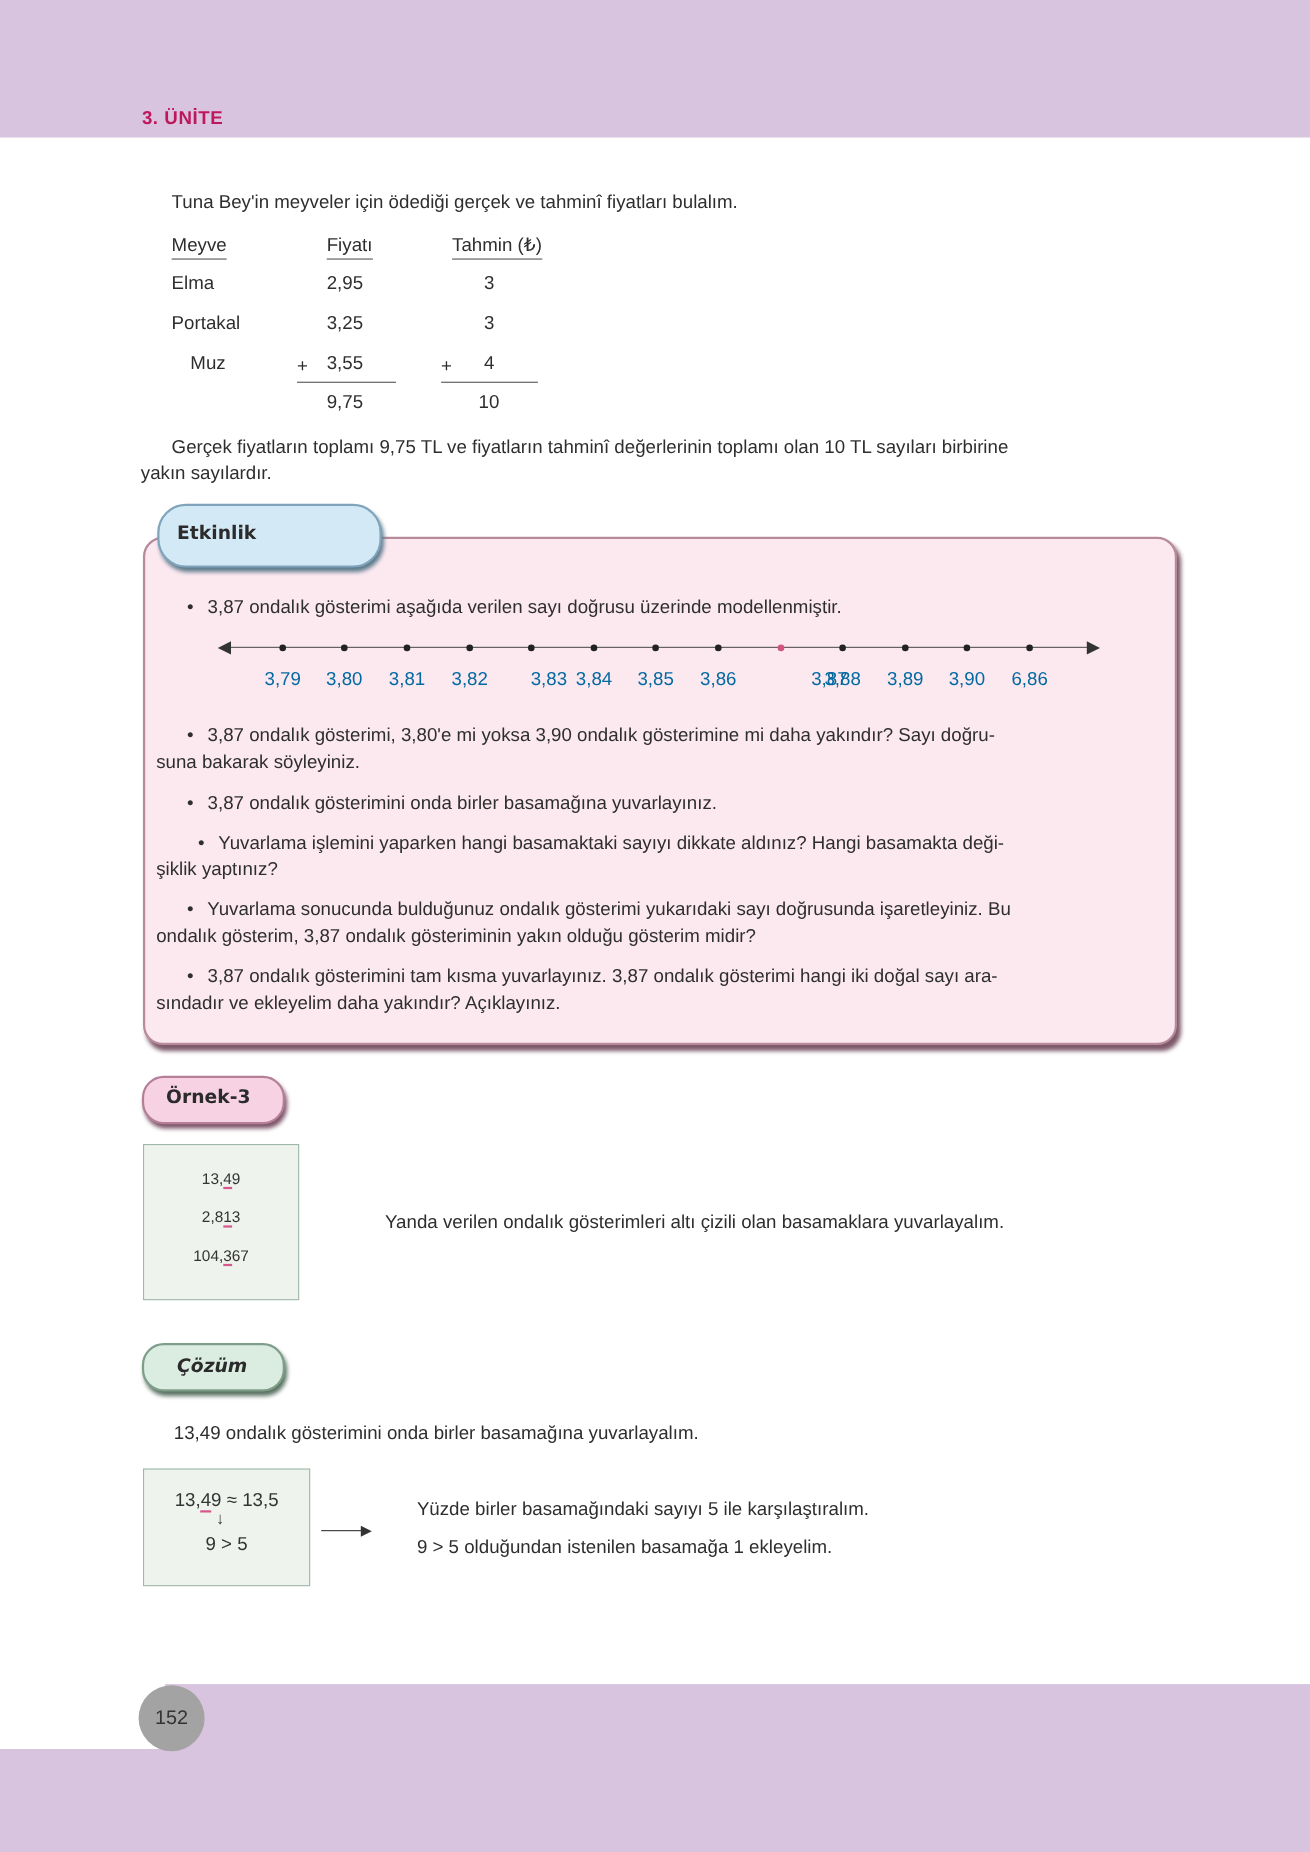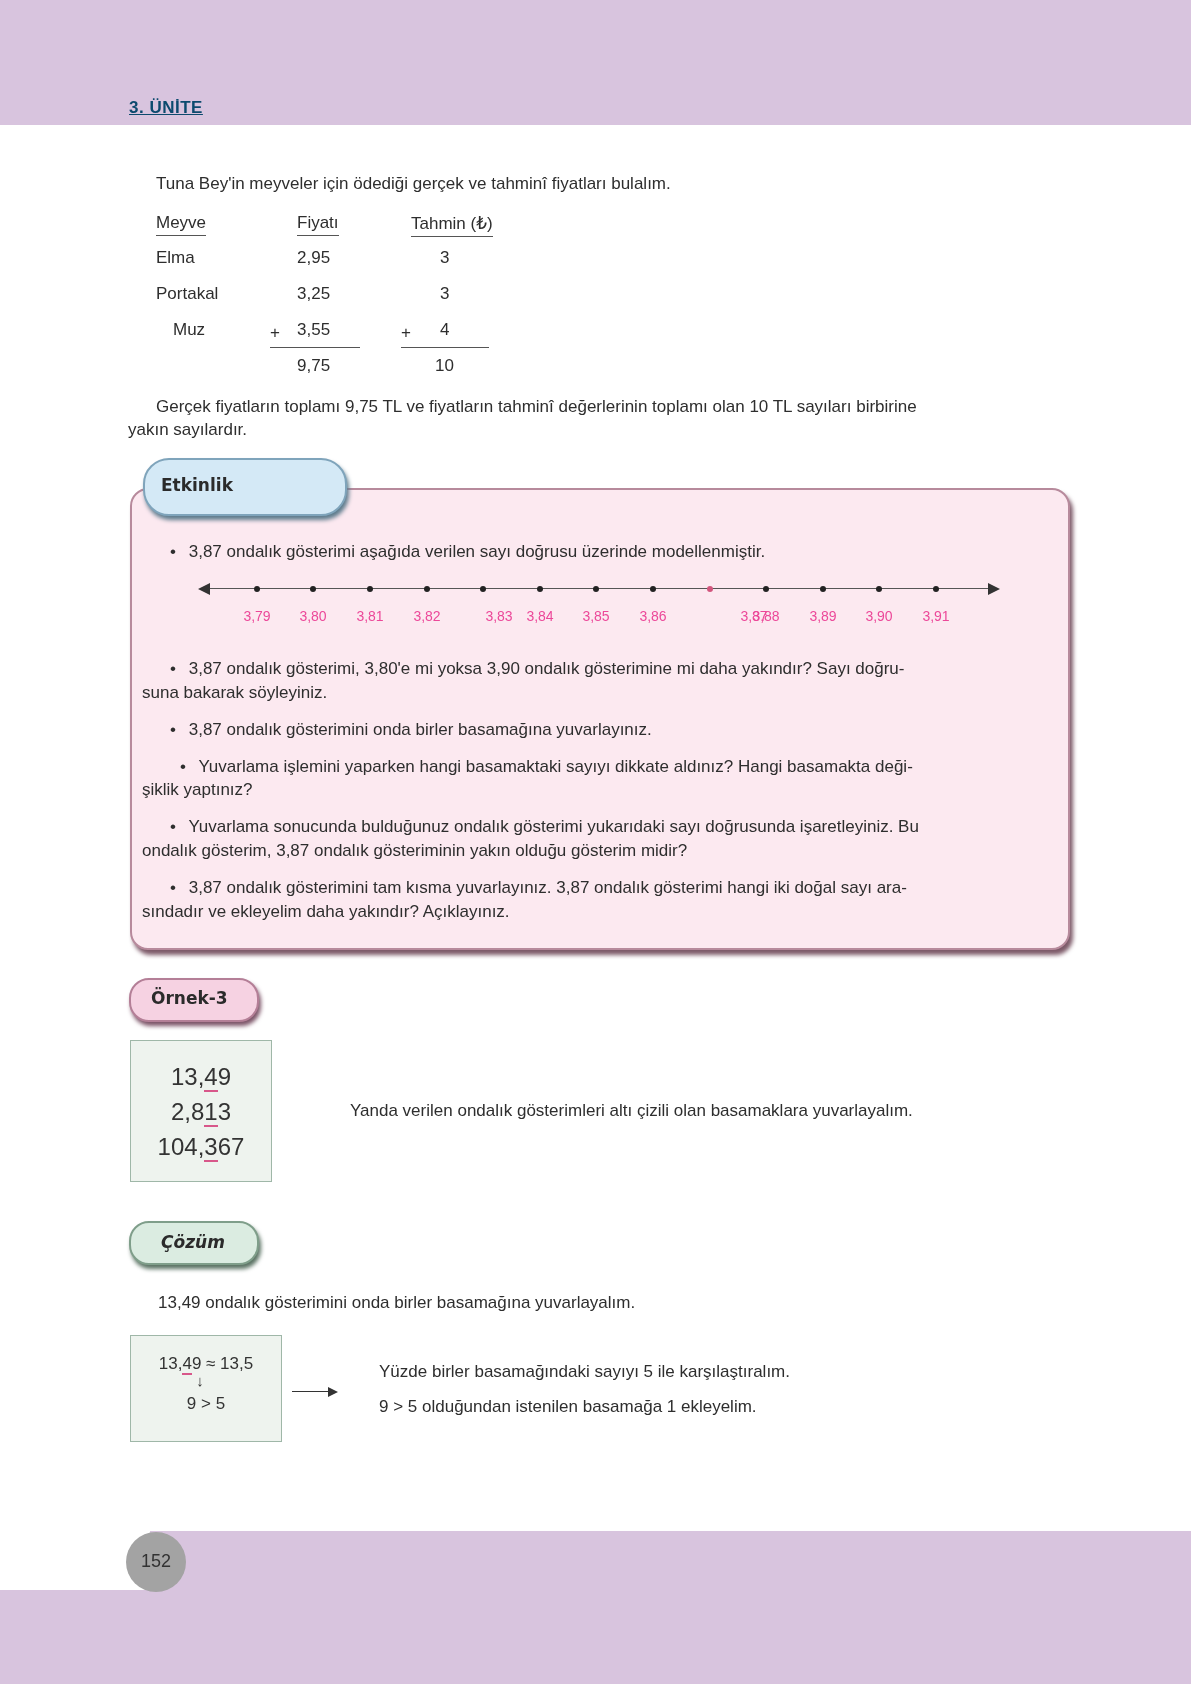--- a/index.html
+++ b/index.html
@@ -8,21 +8,21 @@
       background: #ffffff;
       font-family: "Liberation Sans", "DejaVu Sans", sans-serif;
       color: #2a2a2a;
     }
     .top-band {
       position: absolute; left: 0; top: 0; width: 1191px; height: 125px;
       background: #d8c4de;
     }
     .unit-label {
       position: absolute; left: 129px; top: 98px;
-      font-size: 17px; font-weight: bold; color: #0c4a6e; letter-spacing: 0.5px; text-decoration: underline;
+      font-size: 17px; font-weight: bold; color: #be185d; letter-spacing: 0.5px;
     }
     .txt { position: absolute; font-size: 17px; line-height: 22px; color: #2e2e2e; white-space: nowrap; }
 
     
     .ptable { position: absolute; left: 156px; top: 213px; font-size: 17px; color: #2e2e2e; }
     .pcell { position: absolute; white-space: nowrap; }
     .uline { border-bottom: 1.5px solid #555; padding-bottom: 2px; }
     .sumline { position: absolute; height: 0; border-top: 1.5px solid #555; }
 
     
@@ -42,32 +42,32 @@
     }
     .bullet { display: inline-block; width: 22px; text-align: center; }
 
     
     .nline { position: absolute; left: 198px; top: 580px; width: 802px; height: 30px; }
     .nline-axis { position: absolute; left: 8px; right: 8px; top: 8px; height: 0; border-top: 1.5px solid #555; }
     .arrow-l { position: absolute; left: 0; top: 3px; width: 0; height: 0; border-top: 6px solid transparent; border-bottom: 6px solid transparent; border-right: 12px solid #333; }
     .arrow-r { position: absolute; right: 0; top: 3px; width: 0; height: 0; border-top: 6px solid transparent; border-bottom: 6px solid transparent; border-left: 12px solid #333; }
     .tick-dot { position: absolute; top: 6px; width: 6px; height: 6px; border-radius: 50%; background: #222; margin-left: -3px; }
     .tick-dot.hl { background: #d2557d; }
-    .tick-label { position: absolute; top: 28px; font-size: 14px; color: #ec4899; transform: translateX(-50%); }
+    .tick-label { position: absolute; top: 28px; font-size: 17px; color: #0369a1; transform: translateX(-50%); }
 
     
     .ornek-tab {
       position: absolute; left: 129px; top: 978px; width: 126px; height: 40px;
       background: #f6d2e2; border: 2px solid #b47f97; border-radius: 20px;
       box-shadow: 2px 4px 4px #7c5468;
     }
     .ornek-label { position: absolute; left: 20px; top: 8px; font-family: "DejaVu Sans", sans-serif; font-size: 17px; font-weight: bold; color: #2b2b2b; }
 
     .gbox { position: absolute; background: #eef3ee; border: 1.5px solid #9fb7a8; }
-    .ex-num { position: absolute; left: 0; width: 100%; text-align: center; font-size: 24px; color: #333; }
+    .ex-num { position: absolute; left: 0; width: 100%; text-align: center; font-size: 14px; color: #333; }
     .ul-red { border-bottom: 2px solid #d8578a; }
 
     
     .cozum-tab {
       position: absolute; left: 129px; top: 1221px; width: 126px; height: 40px;
       background: #dbece1; border: 2px solid #7f9e8a; border-radius: 20px;
       box-shadow: 2px 4px 4px #5a7263;
     }
     .cozum-label { position: absolute; left: 30px; top: 9px; font-family: "DejaVu Sans", sans-serif; font-size: 17px; font-weight: bold; font-style: italic; color: #2b2b2b; }
 
@@ -153,21 +153,21 @@
   <div class="tick-label" style="left:172px;">3,81</div>
   <div class="tick-label" style="left:229px;">3,82</div>
   <div class="tick-label" style="left:301px;">3,83</div>
   <div class="tick-label" style="left:342px;">3,84</div>
   <div class="tick-label" style="left:398px;">3,85</div>
   <div class="tick-label" style="left:455px;">3,86</div>
   <div class="tick-label" style="left:512px;margin-left:44px;">3,87</div>
   <div class="tick-label" style="left:568px;">3,88</div>
   <div class="tick-label" style="left:625px;">3,89</div>
   <div class="tick-label" style="left:681px;">3,90</div>
-  <div class="tick-label" style="left:738px;">3,91</div>
+  <div class="tick-label" style="left:738px;">6,86</div>
 </div>
 
 <div class="txt" style="left:162px; top:658px;">
   <span class="bullet">•</span>
   <span>3,87 ondalık gösterimi, 3,80'e mi yoksa 3,90 ondalık gösterimine mi daha yakındır? Sayı doğru-</span>
 </div>
 <div class="txt" style="left:142px; top:682px;">suna bakarak söyleyiniz.</div>
 
 <div class="txt" style="left:162px; top:719px;">
   <span class="bullet">•</span>

